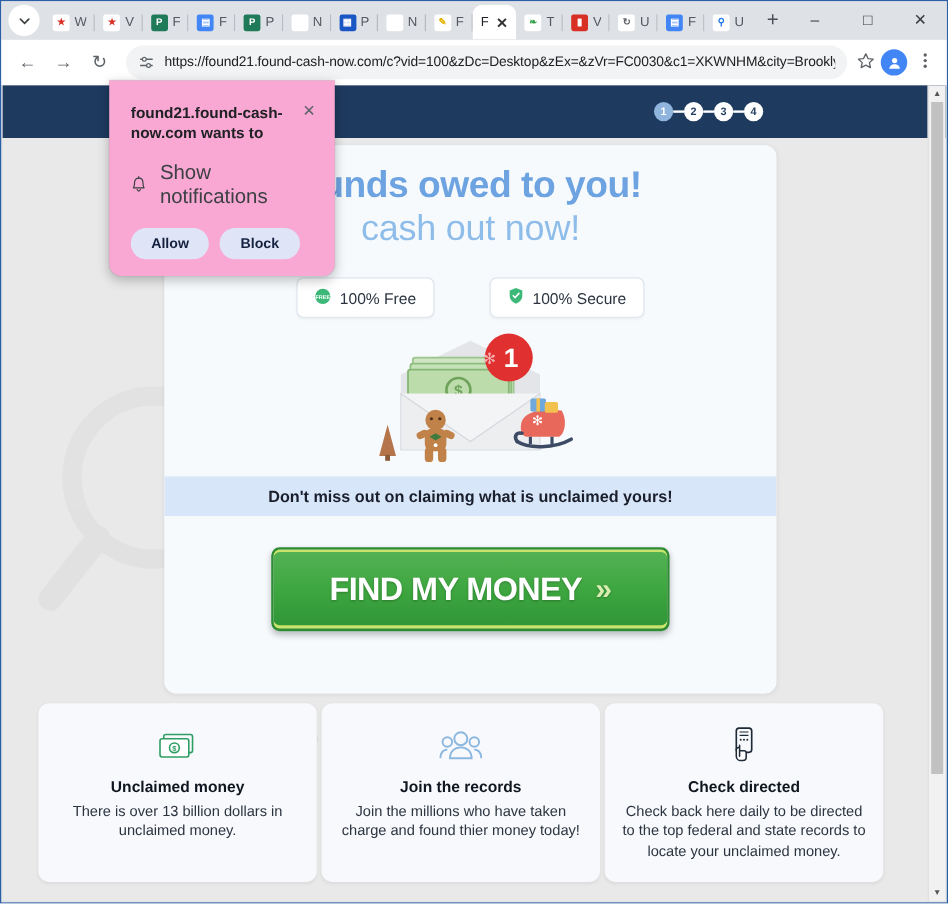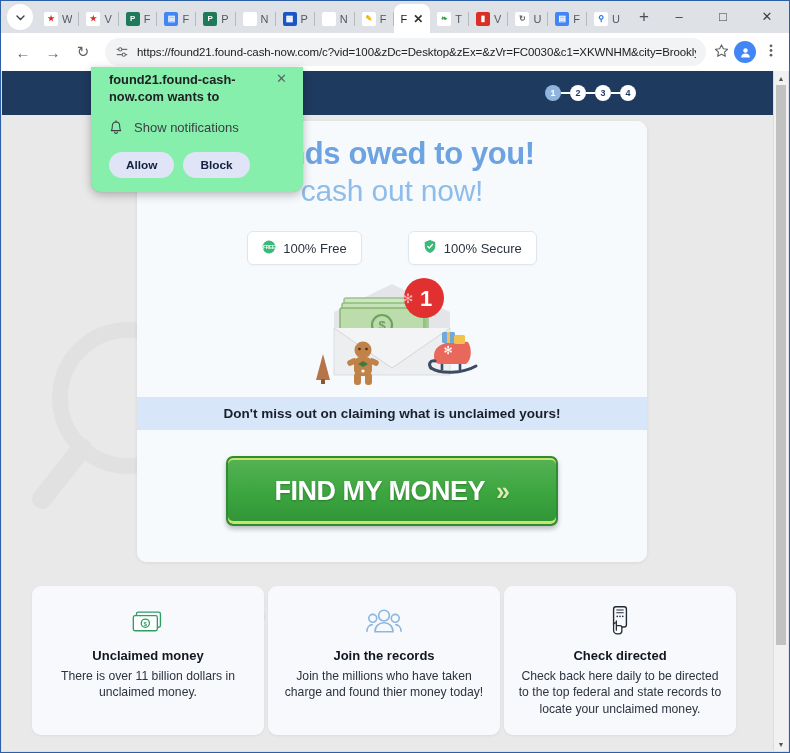--- a/index.html
+++ b/index.html
@@ -252,21 +252,21 @@
   }
   .subbanner {
     background: #d8e6fa;
     text-align: center;
     padding: 9px 0;
     font-size: 13.5px;
     font-weight: 700;
     color: #1a1f2b;
   }
   .ctawrap {
-    padding: 26px 0 36px 0;
+    padding: 26px 0 52px 0;
     display: flex; justify-content: center;
     background: #f7fafd;
   }
   .cta {
     width: 332px; height: 70px;
     border-radius: 7px;
     background: linear-gradient(180deg,#55b255 0%,#3da63f 52%,#2f9437 100%);
     border: 2px solid #2f8b34;
     box-shadow: 0 3px 5px rgba(0,0,0,0.25), inset 0 2px 0 #c9e36b, inset 0 -3px 0 #c9e36b;
     display: flex; align-items: center; justify-content: center;
@@ -321,44 +321,44 @@
     display: flex; align-items: center; justify-content: center;
     font-size: 7px; color: #555;
   }
   .scrollarrow.up { top: 0; }
   .scrollarrow.down { bottom: 0; }
 
   
   .permpopup {
     position: absolute;
     left: 90px; top: 66px;
-    width: 212px;
-    background: #86efac;
+    width: 188px;
+    background: #f9a8d4;
     border-radius: 0 0 10px 10px;
     box-shadow: 0 3px 10px rgba(0,0,0,0.26), 0 0 1px rgba(0,0,0,0.2);
-    padding: 4px 16px 14px 18px;
+    padding: 18px 16px 14px 18px;
     z-index: 20;
   }
   .perm-head {
     display: flex; align-items: flex-start; justify-content: space-between;
     gap: 8px;
   }
   .perm-title {
     font-size: 12.8px;
     font-weight: 700;
     color: #202124;
     line-height: 1.35;
     max-width: 186px;
   }
   .perm-close { font-size: 13px; color: #5f6368; line-height: 1; padding-top: 1px; }
   .perm-row {
     display: flex; align-items: center; gap: 11px;
     margin-top: 14px;
   }
-  .perm-row-label { font-size: 13px; color: #3c4043; }
+  .perm-row-label { font-size: 17px; color: #3c4043; }
   .perm-actions {
     display: flex; justify-content: flex-start; gap: 9px;
     margin-top: 16px;
   }
   .perm-btn {
     background: #dfe4f7;
     border-radius: 14px;
     padding: 6px 17px;
     font-size: 11.8px;
     color: #13213f;
@@ -588,21 +588,21 @@
         <div class="infocard">
           <div class="infoicon">
             <svg width="32" height="26" viewBox="0 0 36 28">
               <rect x="5" y="4" width="27" height="17" rx="2" fill="none" stroke="#2f9e64" stroke-width="1.5"></rect>
               <rect x="1.5" y="8" width="27" height="17" rx="2" fill="#fff" stroke="#2f9e64" stroke-width="1.5"></rect>
               <circle cx="15" cy="16.5" r="4.6" fill="none" stroke="#2f9e64" stroke-width="1.5"></circle>
               <text x="15" y="19.4" font-size="7" fill="#2f9e64" text-anchor="middle" font-family="Liberation Sans, sans-serif" font-weight="bold">$</text>
             </svg>
           </div>
           <div class="infotitle">Unclaimed money</div>
-          <div class="infotext">There is over 11 billion dollars in unclaimed money.</div>
+          <div class="infotext">There is over 13 billion dollars in unclaimed money.</div>
         </div>
         <div class="infocard">
           <div class="infoicon">
             <svg width="36" height="28" viewBox="0 0 40 30">
               <circle cx="20" cy="9" r="6" fill="none" stroke="#8cb7df" stroke-width="1.8"></circle>
               <path d="M10 27 C10 20.5 14.5 17 20 17 C25.5 17 30 20.5 30 27 Z" fill="none" stroke="#8cb7df" stroke-width="1.8"></path>
               <circle cx="7.5" cy="12" r="4.4" fill="none" stroke="#8cb7df" stroke-width="1.8"></circle>
               <path d="M1 27 C1 21.8 4 19 7.5 19" fill="none" stroke="#8cb7df" stroke-width="1.8"></path>
               <circle cx="32.5" cy="12" r="4.4" fill="none" stroke="#8cb7df" stroke-width="1.8"></circle>
               <path d="M39 27 C39 21.8 36 19 32.5 19" fill="none" stroke="#8cb7df" stroke-width="1.8"></path>

